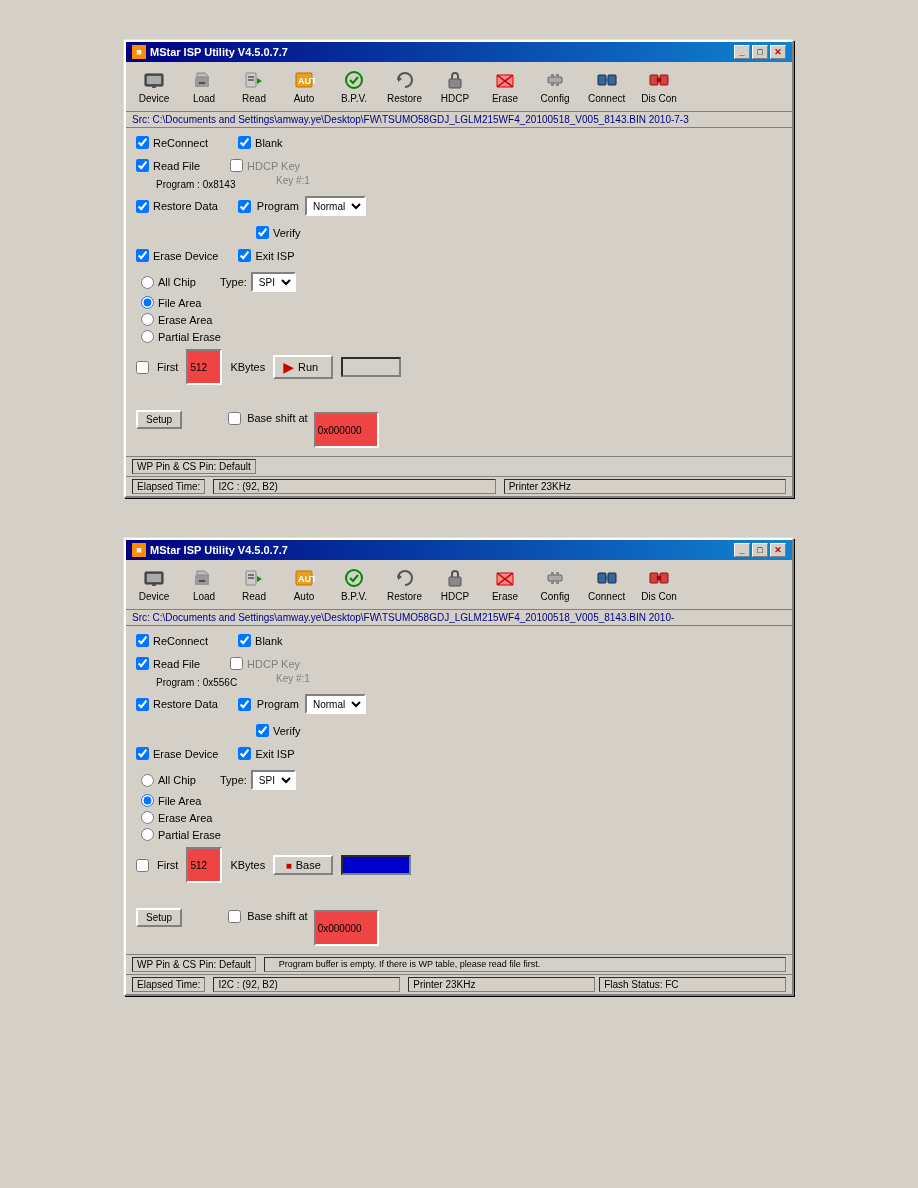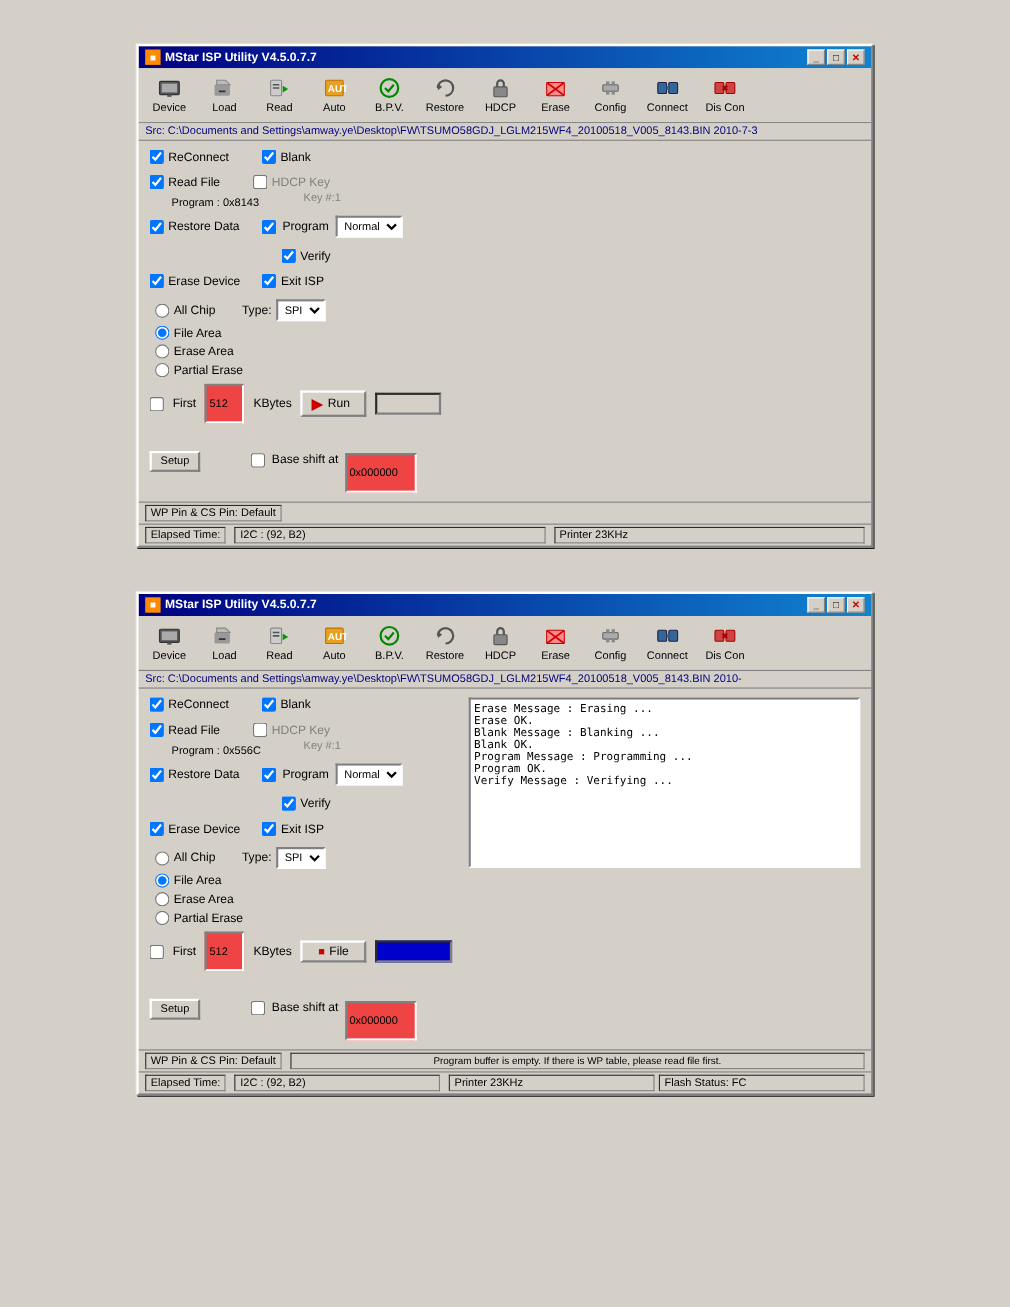--- a/index.html
+++ b/index.html
@@ -758,51 +758,42 @@
         <label>Partial Erase</label>
       </div>
 
       <div class="action-row">
         <input type="checkbox" style="">
         <span>First</span>
         <input type="text" class="win-input" style="width: 36px;" value="512">
         <span>KBytes</span>
         <button class="stop-btn">
           <span class="stop-icon">■</span>
-          <span>File</span>
+          <span>Base</span>
         </button>
         <div style="width:70px; height:20px; background:#0000cc; border:2px inset #808080;"></div>
       </div>
 
       <div style="display:flex; align-items:center; gap:30px; margin-top:6px;">
         <button class="setup-btn">
           <span>Setup</span>
         </button>
         <div class="base-shift-row">
           <input type="checkbox" style="">
           <span>Base shift at</span>
           <input type="text" class="win-input" style="width: 65px;" value="0x000000">
         </div>
       </div>
     </div>
 
-    <div class="right-panel">
-      <textarea class="log-area" style="height: 155px;" readonly="">Erase Message : Erasing ...
-Erase OK.
-Blank Message : Blanking ...
-Blank OK.
-Program Message : Programming ...
-Program OK.
-Verify Message : Verifying ...</textarea>
-    </div>
   </div>
 
   <div style="border-top:1px solid #808080; padding:2px 6px; font-size:10px; display:flex; gap:4px;">
     <span style="flex:0 0 auto; border:1px inset #808080; padding:1px 4px; margin-right:4px;">WP Pin &amp; CS Pin: Default</span>
-    <span style="flex:1; border:1px inset #808080; padding:1px 4px; font-size:9px;text-align:center;">Program buffer is empty. If there is WP table, please read file first.</span>
+    <span style="flex:1; border:1px inset #808080; padding:1px 14px; font-size:9px;">Program buffer is empty. If there is WP table, please read file first.</span>
   </div>
   <div style="border-top:1px solid #808080; padding:2px 6px; font-size:10px; display:flex; gap:4px;">
     <span style="border:1px inset #808080; padding:1px 4px; margin-right:4px;">Elapsed Time:</span>
     <span style="border:1px inset #808080; padding:1px 4px; margin-right:4px; flex:1;">I2C : (92, B2)</span>
     <span style="border:1px inset #808080; padding:1px 4px; flex:1;">Printer  23KHz</span>
     <span style="border:1px inset #808080; padding:1px 4px; flex:1;">Flash Status: FC</span>
   </div>
 </div>
 
 </body></html>

